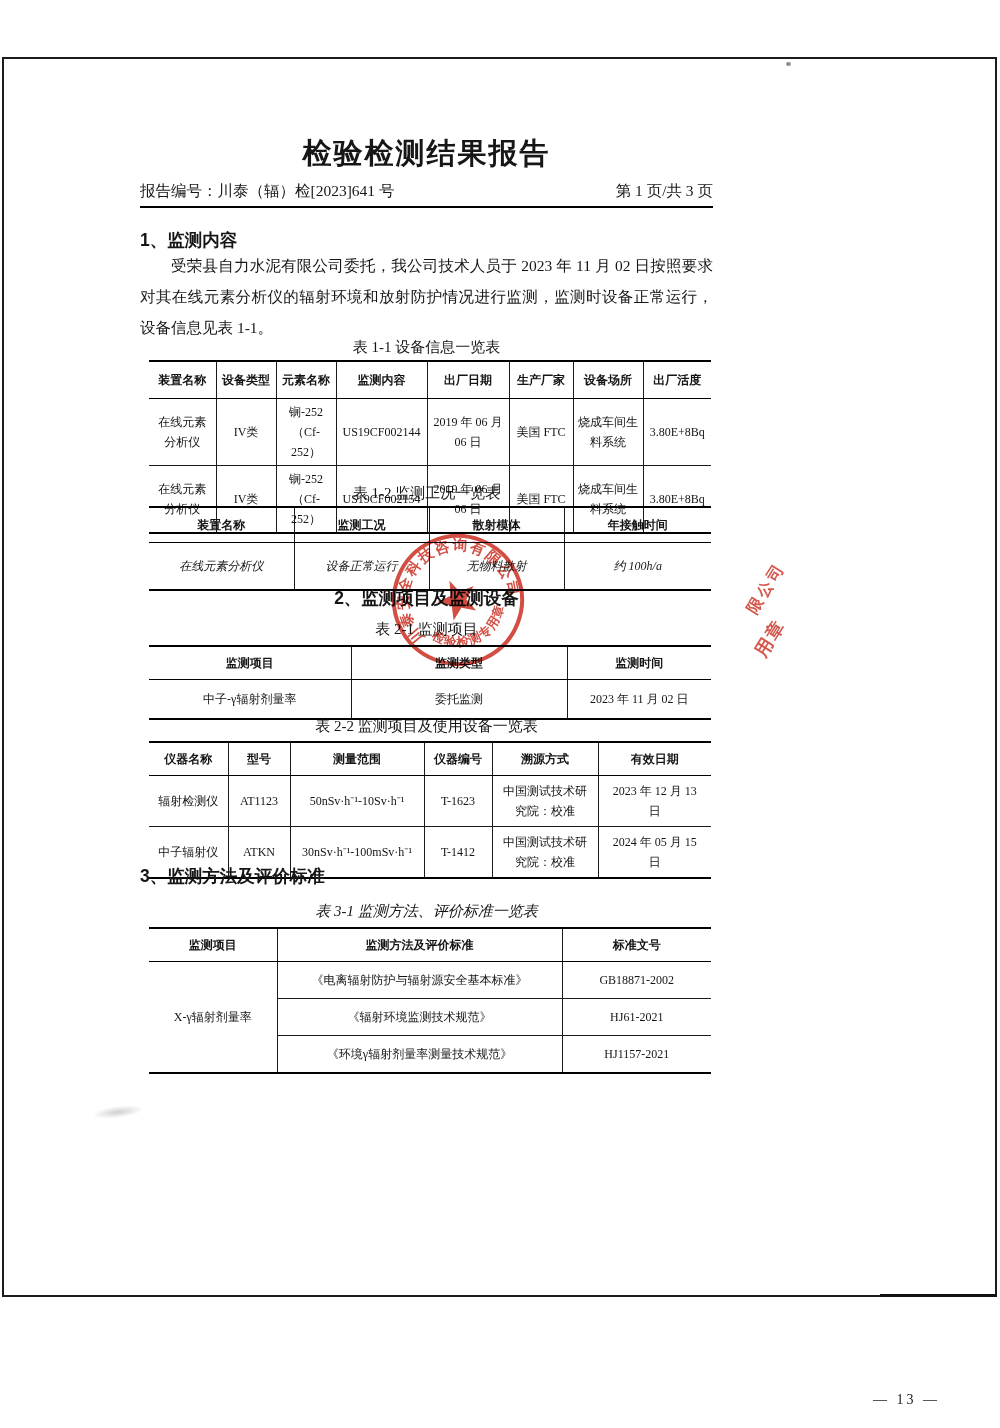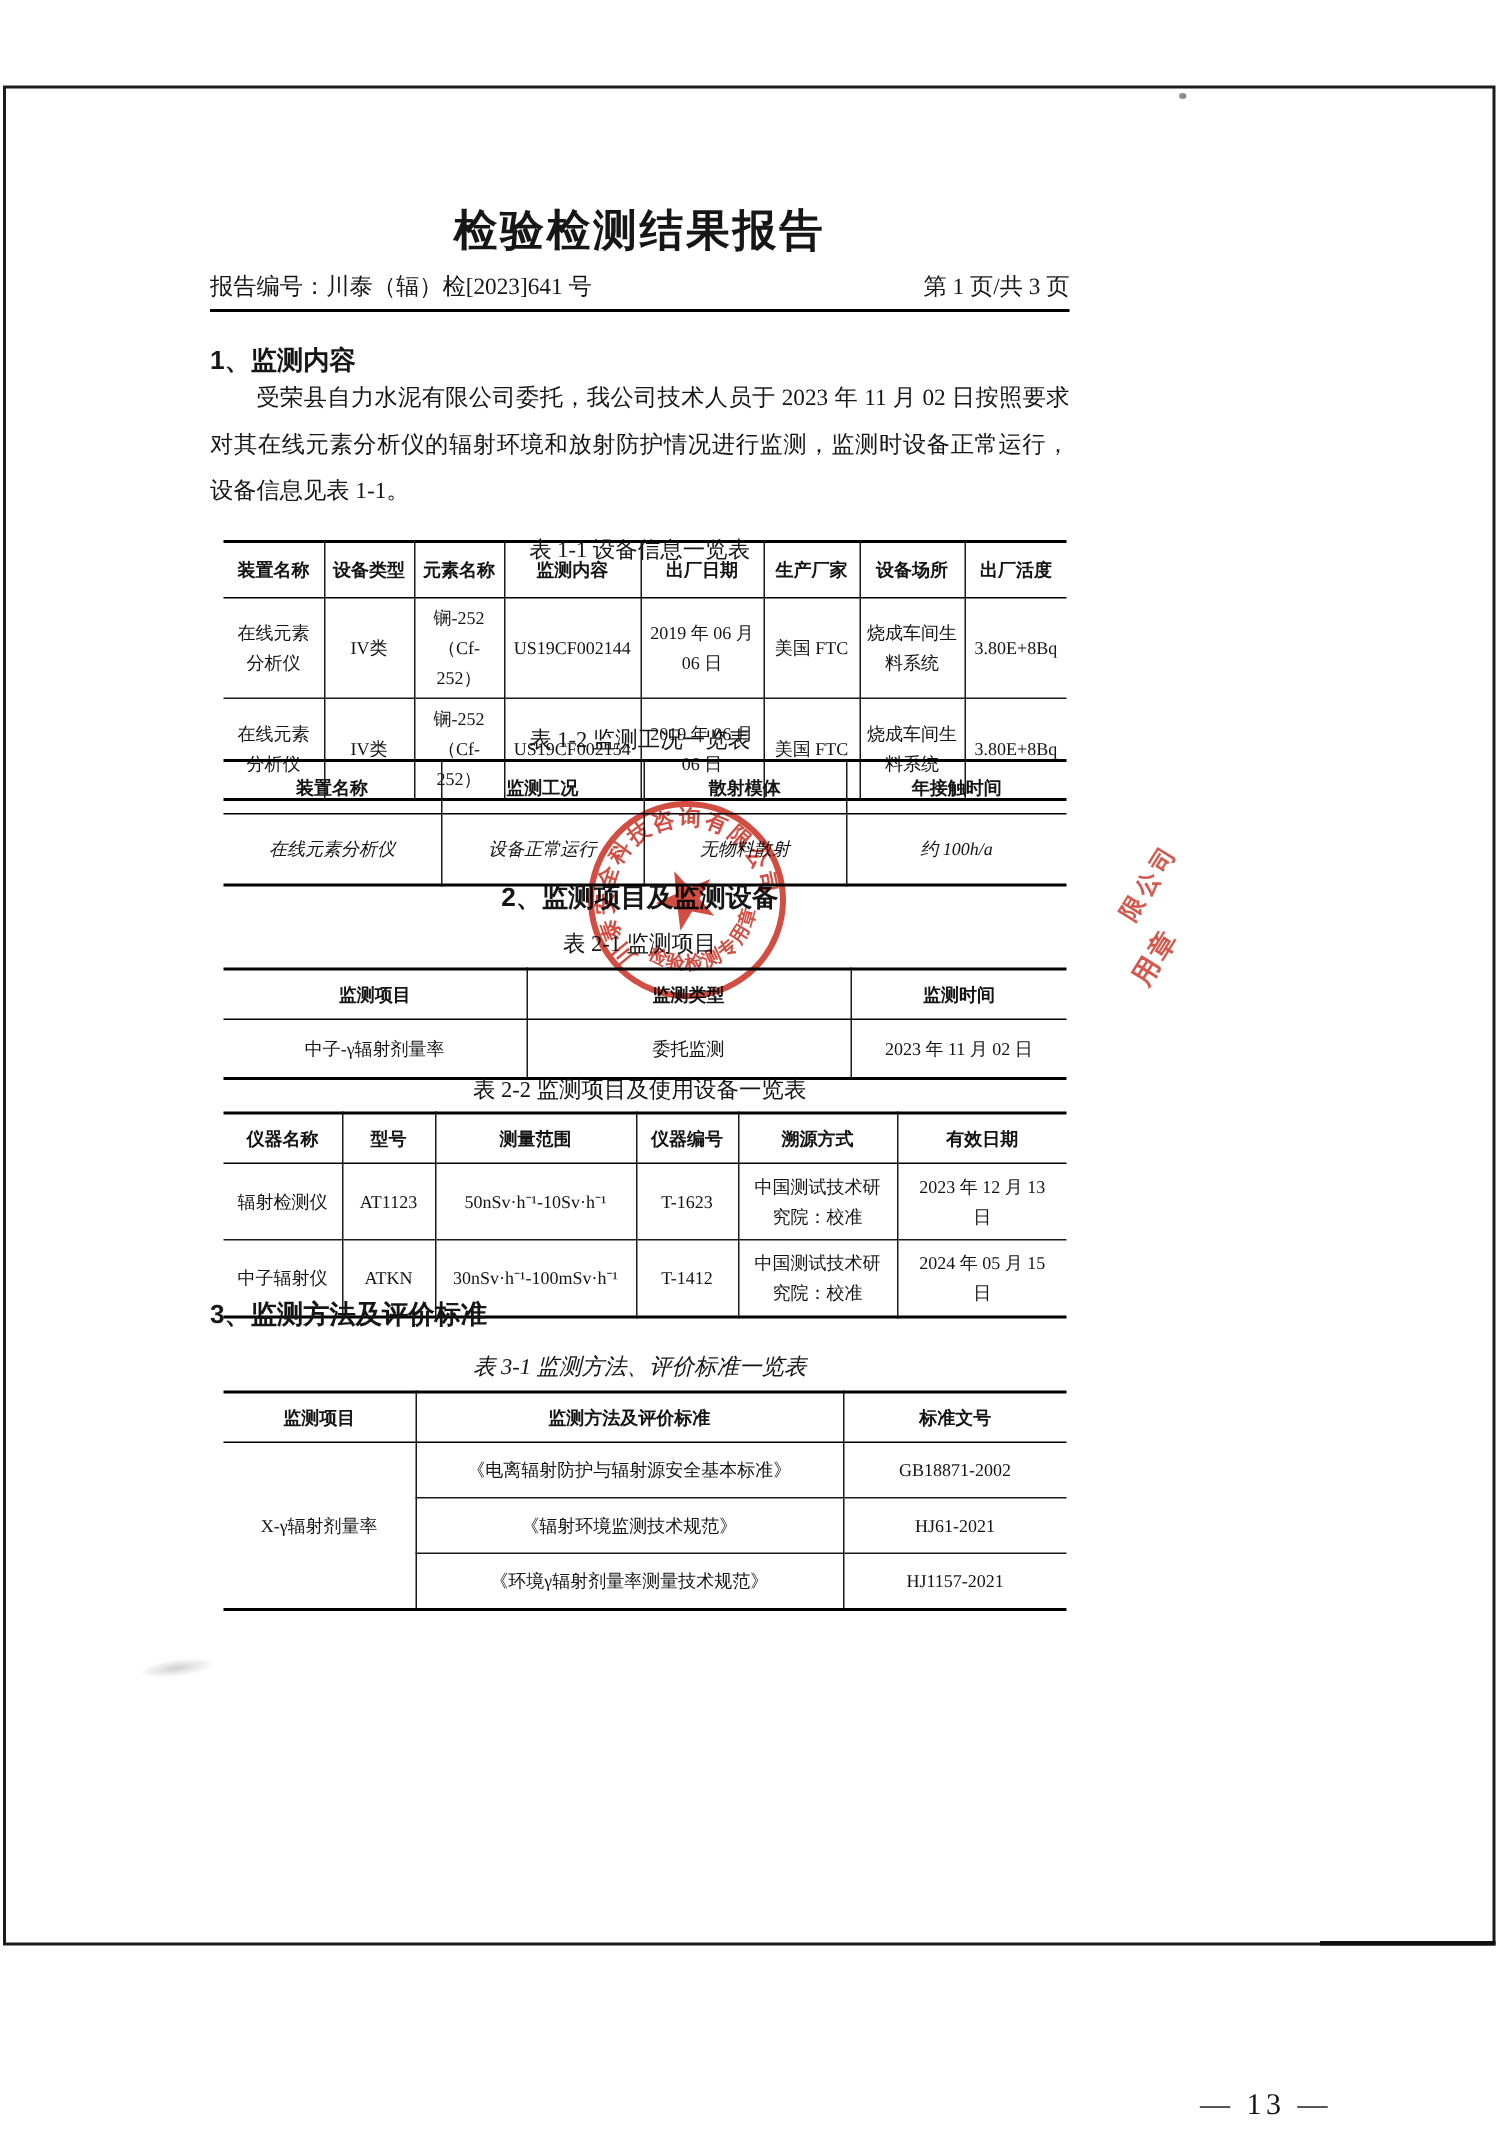--- a/index.html
+++ b/index.html
@@ -30,21 +30,21 @@
   }
   .sec-h {
     font-family:"Liberation Sans", sans-serif; font-weight:bold; font-size:17.5px; margin:0;
   }
   .sec1 { top:228px; } .sec2 { top:586px;text-align:center; } .sec3 { top:864px; }
   .para {
     top:250px; font-size:15.5px; line-height:31px; text-indent:2em;
     text-align:justify; margin:0;
   }
   .tcap { text-align:center; font-size:15px; }
-  .cap11 { top:338px;margin-top:19px; } .cap12 { top:484px; } .cap21 { top:620px; }
+  .cap11 { top:338px; } .cap12 { top:484px; } .cap21 { top:620px; }
   .cap22 { top:717px; } .cap31 { top:902px;font-style:italic; }
 
   table.doc-table {
     position:absolute; left:149px; width:562px; table-layout:fixed;
     border-collapse:collapse; text-align:center; font-size:12px; color:#141414;
     border-top:2.5px solid #000; border-bottom:2.5px solid #000;
   }
   .doc-table th, .doc-table td {
     border:1.2px solid #1a1a1a; padding:3px 2px; line-height:20px; white-space:pre-line;
   }
@@ -68,22 +68,22 @@
   }
   .stamp text {
     font-family:"Liberation Sans", sans-serif; font-weight:bold; fill:#cd3a2e;
   }
   .seal-frag { position:absolute; color:#cd3a2e; font-weight:bold;
     font-family:"Liberation Sans", sans-serif; opacity:.85; mix-blend-mode:multiply; }
   .frag1 { left:738px; top:578px; font-size:16px; letter-spacing:3px; transform:rotate(-58deg); }
   .frag2 { left:750px; top:626px; font-size:18px; letter-spacing:2px; transform:rotate(-58deg); }
 
   .footer-page {
-    position:absolute; left:800px; top:1392px; width:140px; text-align:left;
-    font-size:20px; letter-spacing:3px;
+    position:absolute; left:800px; top:1392px; width:140px; text-align:right;
+    font-size:14px; letter-spacing:3px;
   }
 </style>
 </head>
 <body>
 
 <div class="page-frame"></div>
 <div class="frame-nub"></div>
 <div class="speck"></div>
 <div class="smudge"></div>
 

